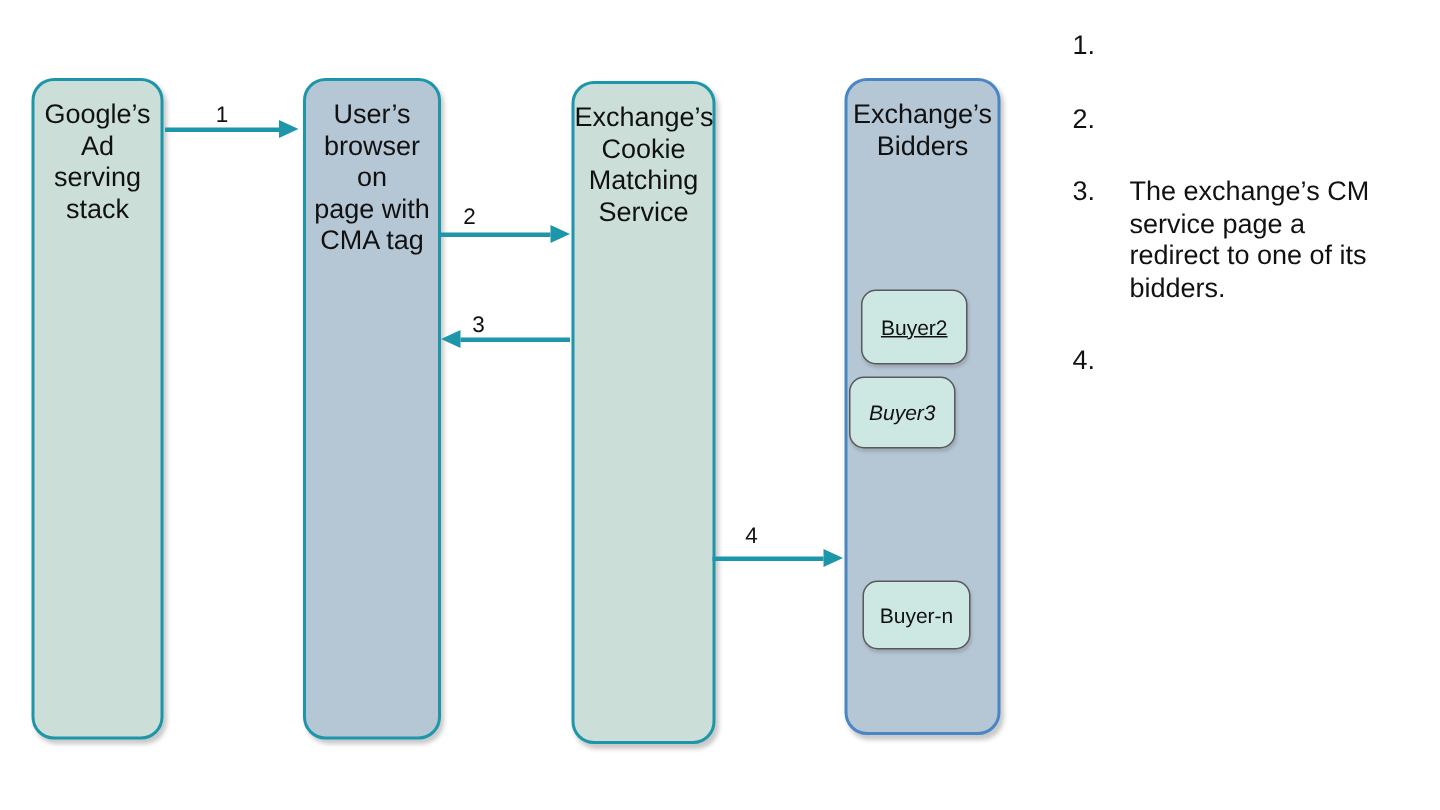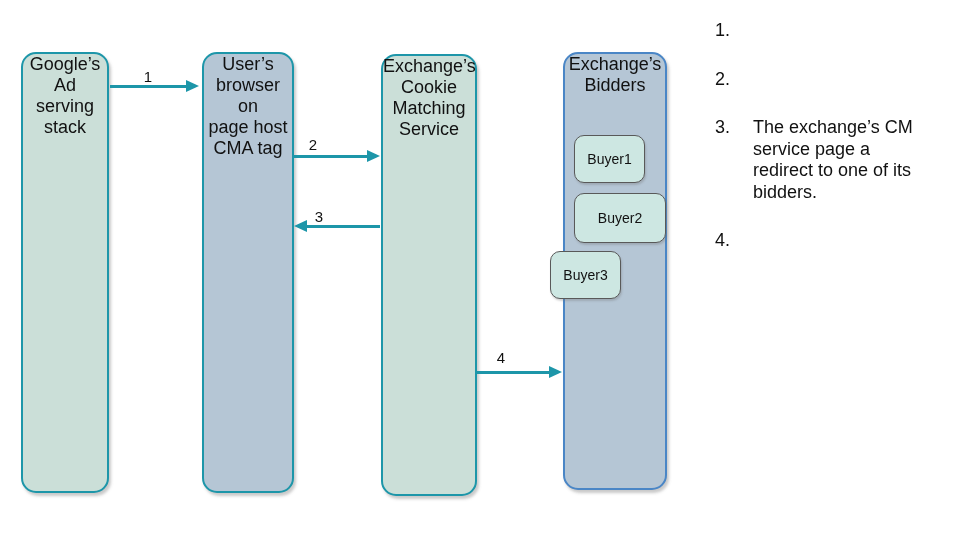--- a/index.html
+++ b/index.html
@@ -16,20 +16,21 @@
     background: #ffffff;
   }
 
   
   .col {
     position: absolute;
     border-radius: 15px;
     border: 2px solid #1d96a9;
     box-shadow: 2px 3px 3px rgba(100,100,100,0.35);
     text-align: center;
+    padding-top: 12px;
     font-size: 18px;
     line-height: 21px;
     white-space: pre-line;
   }
   .col.green { background: #cbdfd8; }
   .col.blue  { background: #b5c6d5; }
   .col.blue-border { border-color: #4a86c6; }
 
   #col-google  { left: 21px;  top: 52px; width: 88px;  height: 441px; }
   #col-browser { left: 202px; top: 52px; width: 92px;  height: 441px; }
@@ -42,22 +43,22 @@
     background: #cde7e2;
     border: 1.5px solid #595959;
     border-radius: 10px;
     box-shadow: 1px 2px 2px rgba(110,110,110,0.3);
     font-size: 14px;
     line-height: 17px;
     display: flex; align-items: center; justify-content: center;
     white-space: nowrap;
   }
   #buyer-1 { left: 574px; top: 135px; width: 71px; height: 48px; }
-  #buyer-2 { left: 574px; top: 193px; width: 92px; height: 50px; }
-  #buyer-3 { left: 550px; top: 251px; width: 71px; height: 48px; }
+  #buyer-2 { left: 574px; top: 193px; width: 71px; height: 50px; text-decoration: underline; }
+  #buyer-3 { left: 566px; top: 251px; width: 71px; height: 48px; font-style: italic; }
   #buyer-n { left: 575px; top: 387px; width: 72px; height: 46px; }
 
   
   .arrow { position: absolute; height: 13px; }
   .arrow .shaft {
     position: absolute; top: 5px; height: 3px;
     background: #1d96a9;
   }
   .arrow .head {
     position: absolute; top: 0;
@@ -115,34 +116,34 @@
 <body>
 
 <div class="stage">
 
   <div class="col green" id="col-google">Google’s
 Ad serving
 stack</div>
 
   <div class="col blue" id="col-browser">User’s
 browser on
-page host
+page with
 CMA tag</div>
 
   <div class="col green" id="col-cm">Exchange’s
 Cookie
 Matching
 Service</div>
 
   <div class="col blue blue-border" id="col-bidders">Exchange’s
 Bidders</div>
 
-  <div class="buyer" id="buyer-1">Buyer1</div>
   <div class="buyer" id="buyer-2">Buyer2</div>
   <div class="buyer" id="buyer-3">Buyer3</div>
+  <div class="buyer" id="buyer-n">Buyer-n</div>
 
   <div class="arrow right" id="arrow-1">
     <div class="shaft"></div>
     <div class="head"></div>
   </div>
   <div class="arrow-label" id="arrow-label-1">1</div>
 
   <div class="arrow right" id="arrow-2">
     <div class="shaft"></div>
     <div class="head"></div>

